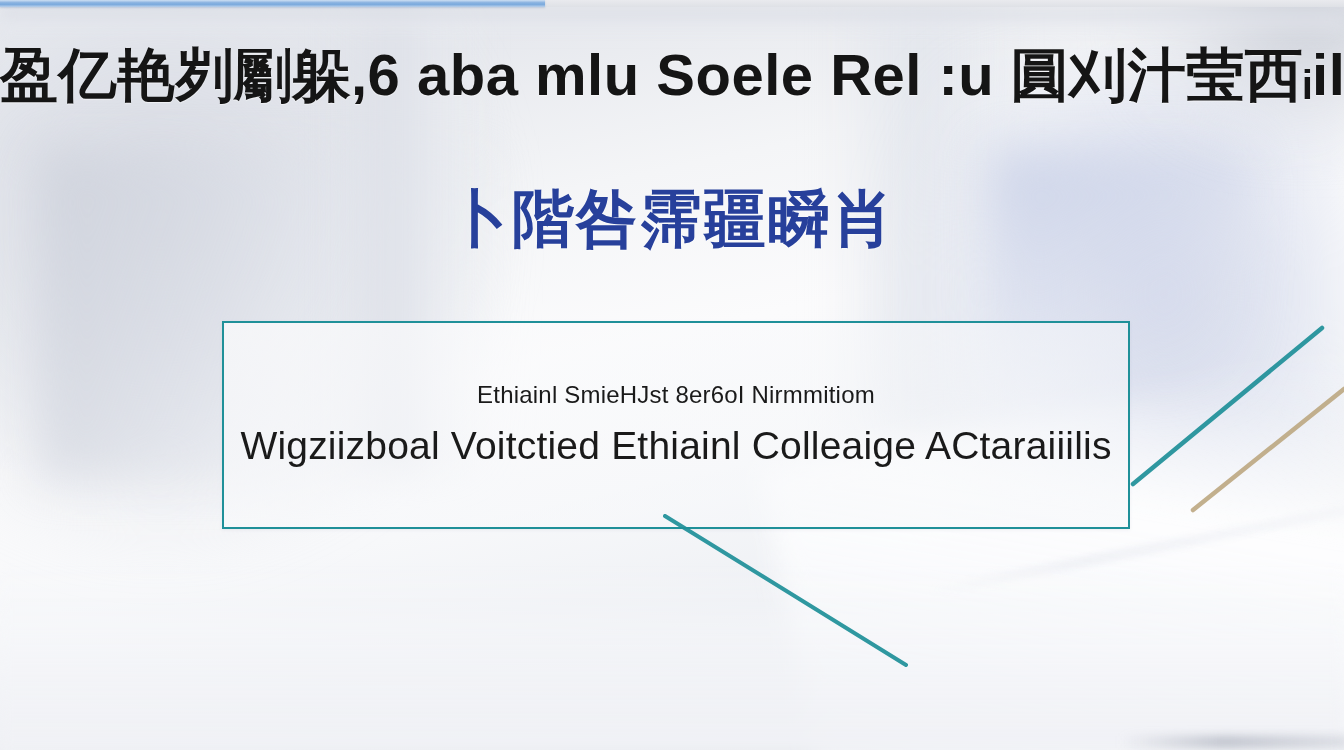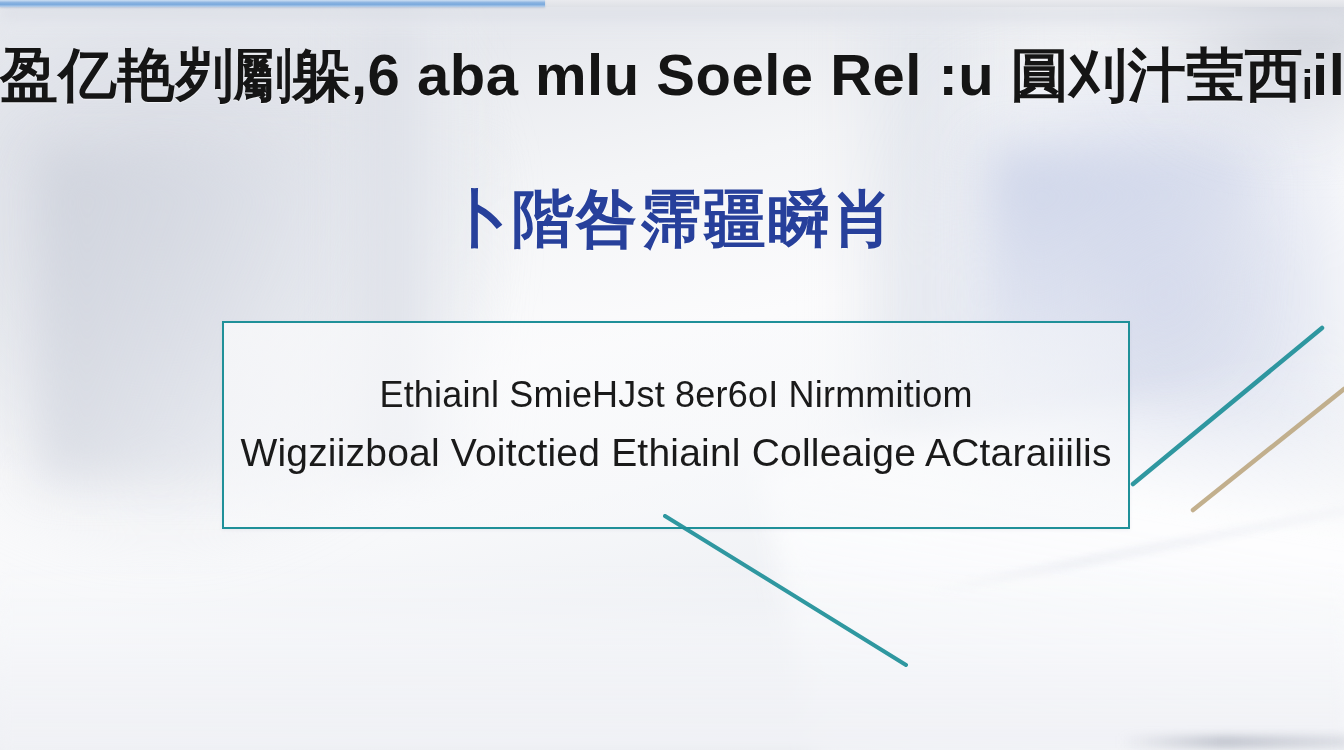--- a/index.html
+++ b/index.html
@@ -264,21 +264,21 @@
   }
   .box-line {
     font-size: 38px;
     font-weight: 400;
     line-height: 1.18;
     color: #1a1a1a;
     white-space: nowrap;
     letter-spacing: 0.2px;
   }
   .box-line.line-1 {
-    font-size: 36px;
+    font-size: 24px;
     margin-bottom: 14px;
   }
   .box-line.line-2 {
     font-size: 39px;
   }
 
   
   .deco-svg {
     position: absolute;
     left: 0;

